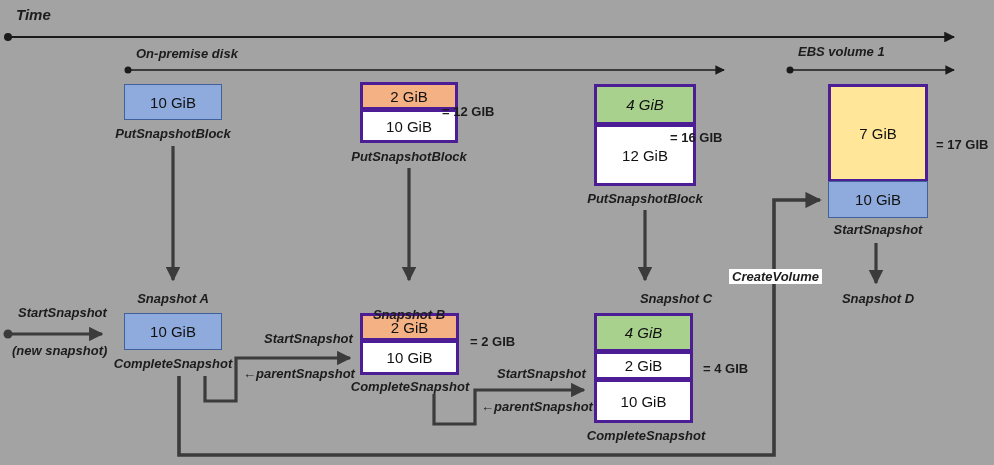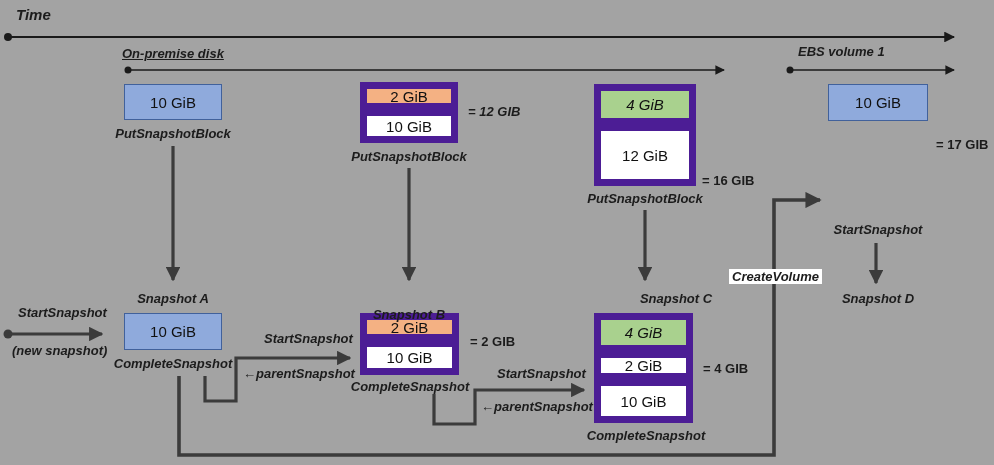--- a/index.html
+++ b/index.html
@@ -14,21 +14,21 @@
   }
   .lbl.center { transform:translateX(-50%); }
   .title-lbl { font-size:15px; }
   .total {
     position:absolute; font-weight:bold; font-size:13px; white-space:nowrap;
     color:#1c1c1c; z-index:3;
   }
   .stack { position:absolute; display:flex; flex-direction:column; z-index:2; }
   .block {
     display:flex; align-items:center; justify-content:center;
-    font-size:15px; color:#111; border:7px solid #4c1d95; box-sizing:border-box;
+    font-size:15px; color:#111; border:3px solid #4c1d95; box-sizing:border-box;
     background:#ffffff;
   }
   .block + .block { margin-top:-1px; }
   .blue   { background:#8FAADC; border:1px solid #41619b; }
   .orange { background:#F4B183; }
   .green  { background:#A9D18E;font-style:italic; }
   .yellow { background:#FFE699; }
   .pink   { background:#FF99CC; }
   .bg-white { background:#ffffff; padding:0 3px; }
 </style>
@@ -74,43 +74,44 @@
     </g>
 
     <polyline points="205,376 205,401 236,401 236,358 350,358" fill="none" stroke="#3b3b3b" stroke-width="3.2" marker-end="url(#arrGray)"></polyline>
 
     <polyline points="434,394 434,424 475,424 475,390 584,390" fill="none" stroke="#3b3b3b" stroke-width="3.2" marker-end="url(#arrGray)"></polyline>
 
     <polyline points="179,376 179,455 774,455 774,200 820,200" fill="none" stroke="#3b3b3b" stroke-width="3.6" marker-end="url(#arrGray)"></polyline>
   </svg>
 
   <div class="lbl title-lbl" style="left:16px; top:6px;">Time</div>
-  <div class="lbl" style="left:122px; top:46px;text-decoration:underline;">On-premise disk</div>
+  <div class="lbl" style="left:136px; top:46px;">On-premise disk</div>
   <div class="lbl" style="left:798px; top:44px;">EBS volume 1</div>
 
   <div class="stack" style="left:124px; top:84px; width:98px;">
     <div class="block blue" style="height:36px;">10 GiB</div>
   </div>
   <div class="lbl center" style="left:173px; top:126px;">PutSnapshotBlock</div>
 
   <div class="stack" style="left:360px; top:82px; width:98px;">
     <div class="block orange" style="height:28px;">2 GiB</div>
     <div class="block" style="height:34px;">10 GiB</div>
   </div>
-  <div class="total" style="left:468px; top:104px;font-style:italic;">= 12 GIB</div>
+  <div class="total" style="left:442px; top:104px;">= 12 GIB</div>
   <div class="lbl center" style="left:409px; top:149px;">PutSnapshotBlock</div>
 
   <div class="stack" style="left:594px; top:84px; width:102px;">
     <div class="block green" style="height:41px;">4 GiB</div>
     <div class="block" style="height:62px;">12 GiB</div>
   </div>
-  <div class="total" style="left:702px; top:130px;margin-top:43px;">= 16 GIB</div>
+  <div class="total" style="left:670px; top:130px;">= 16 GIB</div>
   <div class="lbl center" style="left:645px; top:191px;">PutSnapshotBlock</div>
 
   <div class="stack" style="left:828px; top:84px; width:100px;">
+    <div class="block yellow" style="height:98px;">7 GiB</div>
     <div class="block blue" style="height:37px;">10 GiB</div>
   </div>
   <div class="total" style="left:936px; top:137px;">= 17 GIB</div>
   <div class="lbl center" style="left:878px; top:222px;">StartSnapshot</div>
 
   <div class="lbl" style="left:18px; top:305px;">StartSnapshot</div>
   <div class="lbl" style="left:12px; top:343px;">(new snapshot)</div>
 
   <div class="lbl center" style="left:173px; top:291px;">Snapshot A</div>
   <div class="stack" style="left:124px; top:313px; width:98px;">

